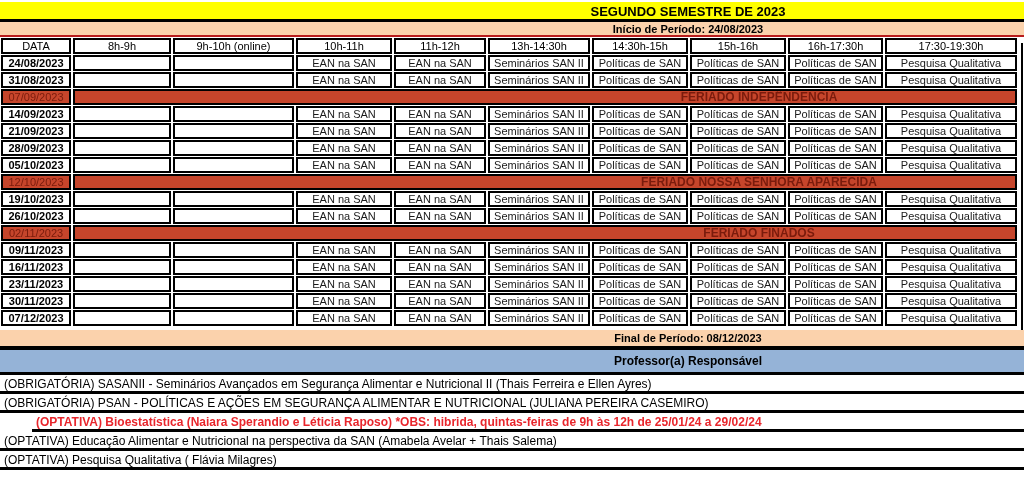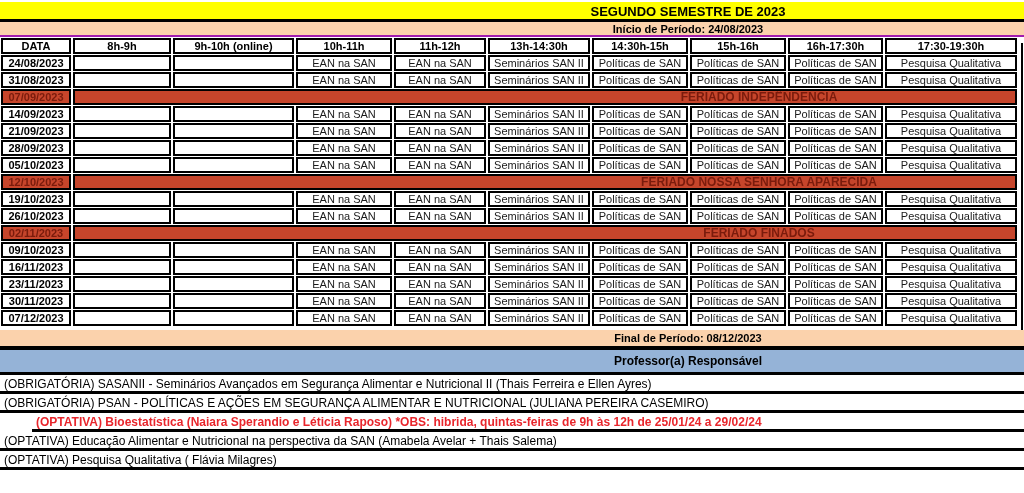--- a/index.html
+++ b/index.html
@@ -21,21 +21,21 @@
   }
   .title-bar {
     background: var(--title-bg, #FFFF00);
     height: 20px; line-height: 20px;
     border-bottom: 3px solid #000;
     font-weight: bold; font-size: 13px;
   }
   .start-bar {
     background: var(--banner-bg, #FBD2AC);
     height: 15px; line-height: 15px;
-    border-bottom: 2px solid #a21caf;
+    border-bottom: 2px solid #b91c1c;
     font-weight: bold; font-size: 11px;
   }
   .final-bar {
     background: var(--banner-bg, #FBD2AC);
     height: 16px; line-height: 16px;
     font-weight: bold; font-size: 11px;
     margin-top: 4px;
   }
   .black-sep { background: #000; height: 4px; width: 1024px; }
   .black-sep.thin { height: 3px; }
@@ -54,27 +54,27 @@
     column-gap: 2px; row-gap: 1px;
     font-size: 11px;
   }
   .cell {
     border: 2px solid #000;
     background: #fff;
     display: flex; align-items: center; justify-content: center;
     white-space: nowrap; overflow: hidden;
     line-height: 12px;
   }
-  .cell.head { font-weight: bold; }
+  .cell.head { font-weight: normal; }
   .cell.date { font-weight: bold; }
   .cell.body { color: #1a1a1a; }
   .cell.holiday-date {
     background: var(--holiday-bg, #C6452B);
     color: var(--holiday-text, #7A1B0C);
-    font-weight: bold;
+    font-weight: normal;
   }
   .holiday-span {
     grid-column: 2 / -1;
     border: 2px solid #000;
     background: var(--holiday-bg, #C6452B);
     color: var(--holiday-text, #7A1B0C);
     font-weight: bold;
     display: flex; align-items: center; justify-content: center;
     padding-left: 428px;
     white-space: nowrap; overflow: hidden;
@@ -204,21 +204,21 @@
     <div class="cell body"></div>
     <div class="cell body">EAN na SAN</div>
     <div class="cell body">EAN na SAN</div>
     <div class="cell body">Seminários SAN II</div>
     <div class="cell body">Políticas de SAN</div>
     <div class="cell body">Políticas de SAN</div>
     <div class="cell body">Políticas de SAN</div>
     <div class="cell body">Pesquisa Qualitativa</div>
     <div class="cell date holiday-date">02/11/2023</div>
     <div class="holiday-span">FERIADO FINADOS</div>
-    <div class="cell date">09/10/2023</div>
+    <div class="cell date">09/11/2023</div>
     <div class="cell body"></div>
     <div class="cell body"></div>
     <div class="cell body">EAN na SAN</div>
     <div class="cell body">EAN na SAN</div>
     <div class="cell body">Seminários SAN II</div>
     <div class="cell body">Políticas de SAN</div>
     <div class="cell body">Políticas de SAN</div>
     <div class="cell body">Políticas de SAN</div>
     <div class="cell body">Pesquisa Qualitativa</div>
     <div class="cell date">16/11/2023</div>

